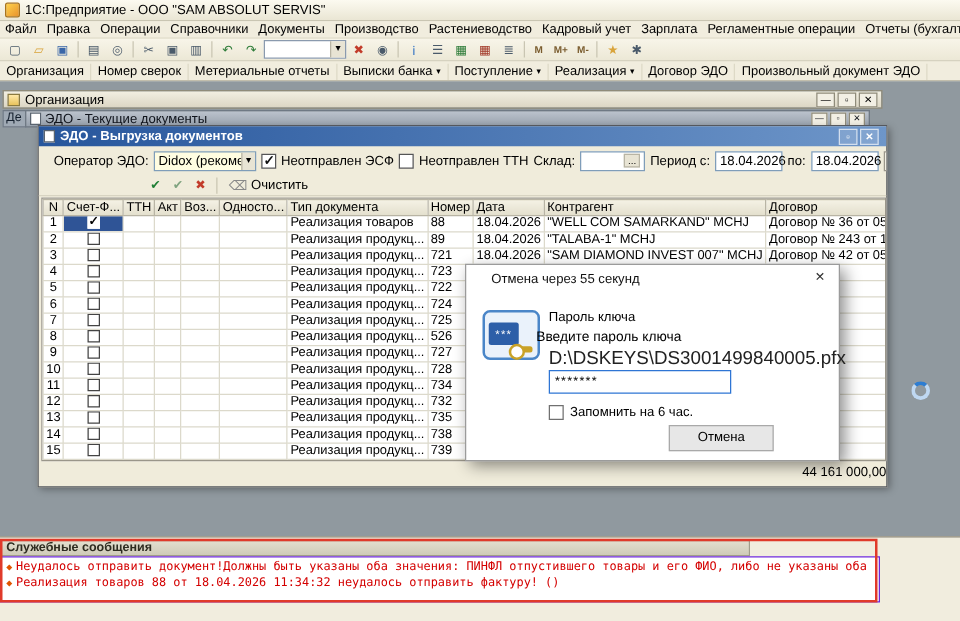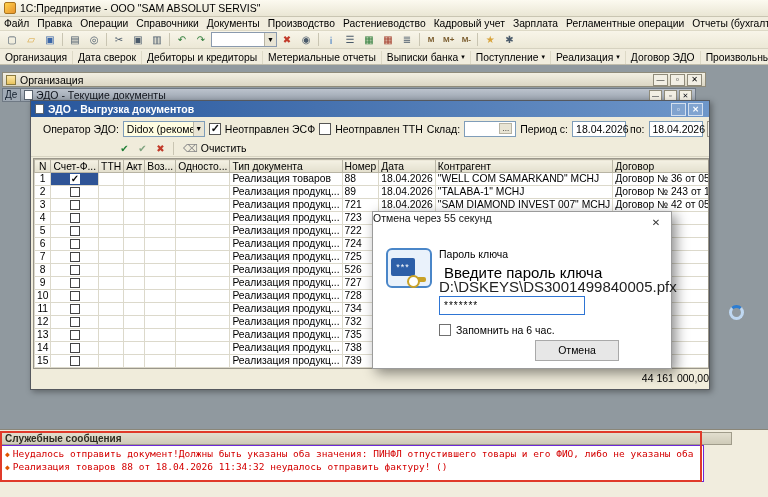--- a/index.html
+++ b/index.html
@@ -63,41 +63,41 @@
 td.c{text-align:center}
 td.flag{text-align:center}
 td.sel{background:#2F5496}
 .cb{display:inline-block;width:10px;height:10px;border:1px solid #444;background:#fff;position:relative;vertical-align:middle}
 .cb.checked::after{content:"✓";position:absolute;left:0;top:-2px;font-size:10px;font-weight:bold;color:#000}
 td.sel .cb{border-color:#fff}
 .totalrow{position:absolute;left:2px;top:271px;width:676px;text-align:right;font-size:10.5px}
 
 
 .dialog{position:absolute;left:372px;top:146px;width:300px;height:158px;background:#fff;border:1px solid #9B9B9B;box-shadow:4px 4px 12px rgba(0,0,0,.45);z-index:50}
-.dlg-title{height:22px;display:flex;padding-left:0;font-size:10.5px;color:#111}
+.dlg-title{height:22px;display:flex;align-items:center;padding-left:20px;font-size:10.5px;color:#111}
 .dlg-close{width:30px;height:22px;margin-left:auto;text-align:center;line-height:22px;font-size:10px;color:#333}
 .keyicon{position:absolute;left:13px;top:36px;width:46px;height:40px;border:2px solid #4A86C8;border-radius:6px;background:#EAF2FB}
 .keyicon .stars{position:absolute;left:3px;top:8px;width:24px;height:18px;background:#2D5FA8;color:#fff;font-size:9px;letter-spacing:1px;text-align:center;line-height:18px;border-radius:2px}
 .keyicon .key{position:absolute;right:4px;bottom:4px;width:14px;height:5px;background:#C9A227;border-radius:2px}
 .keyicon .key::before{content:"";position:absolute;left:-5px;top:-2px;width:9px;height:9px;border:2px solid #C9A227;border-radius:50%;background:#fff}
 .dlg-heading{position:absolute;left:66px;top:36px;font-size:10.5px}
-.dlg-prompt{position:absolute;left:71px;top:52px;font-size:15px}
+.dlg-prompt{position:absolute;left:56px;top:52px;font-size:11px}
 .dlg-path{position:absolute;left:66px;top:66px;font-size:15px;color:#222}
 .dlg-pass{position:absolute;left:66px;top:84px;width:146px;height:19px;border:1px solid #2E75D4;font-size:10px;letter-spacing:1px;padding:0 4px;font-family:"Liberation Sans",sans-serif}
 .dlg-remember{position:absolute;left:66px;top:112px;display:flex;gap:5px}
 .cb12{width:12px;height:12px;border:1px solid #707070;background:#fff;display:inline-block}
 .dlg-btn{position:absolute;top:128px;width:84px;height:21px;background:#E7E7E7;border:1px solid #A9A9A9;font-size:10.5px;text-align:center;line-height:19px}
 .dlg-btn.ok{left:70px;border-color:#2E75D4}
 .dlg-btn.cancel{left:162px}
 
 .spinner{position:absolute;left:729px;top:240px;width:15px;height:15px;border:3px solid #BFD8F2;border-top-color:#2D7DD2;border-radius:50%}
 
 
 .messages{position:absolute;left:0;top:429px;right:0;height:68px;background:#F1EDDE;border-top:1px solid #8A8678}
-.msg-header{position:absolute;left:0;top:2px;width:732px;height:13px;background:linear-gradient(#E2DECE,#CFCBB8);border:1px solid #A09C8A;font-weight:bold;padding:0 4px;font-size:10px;color:#2E2C20;overflow:hidden}
+.msg-header{position:absolute;left:0;top:2px;width:600px;height:13px;background:linear-gradient(#E2DECE,#CFCBB8);border:1px solid #A09C8A;font-weight:bold;padding:0 4px;font-size:10px;color:#2E2C20;overflow:hidden}
 .msg-body{position:absolute;left:0;top:15px;width:704px;height:37px;background:#fff;border:1px solid #6d28d9;overflow:hidden}
 .msg-line{font-family:"DejaVu Sans Mono",monospace;font-size:9.5px;color:#D40000;white-space:nowrap;padding:2px 2px 0 4px}
 .msg-line .bullet{color:#E05500;margin-right:3px;font-size:8px}
 .red-annot{position:absolute;left:0;top:1px;width:702px;height:51px;border:2px solid #E03A2A;pointer-events:none;z-index:60}
 </style>
 </head>
 <body>
 
 <div class="app">
 
@@ -152,24 +152,21 @@
       <div class="tsep"></div>
       <div class="tbtn" style="color: rgb(217, 164, 59);">★</div>
       <div class="tbtn" style="color: rgb(74, 90, 106);">✱</div>
     </div>
 
   <div class="toolbar2">
       <div class="qitem">
         <span>Организация</span>
       </div>
       <div class="qitem">
-        <span>Дата сверок</span>
-      </div>
-      <div class="qitem">
-        <span>Дебиторы и кредиторы</span>
+        <span>Номер сверок</span>
       </div>
       <div class="qitem">
         <span>Метериальные отчеты</span>
       </div>
       <div class="qitem">
         <span>Выписки банка</span>
         <span class="qarrow">▾</span>
       </div>
       <div class="qitem">
         <span>Поступление</span>

